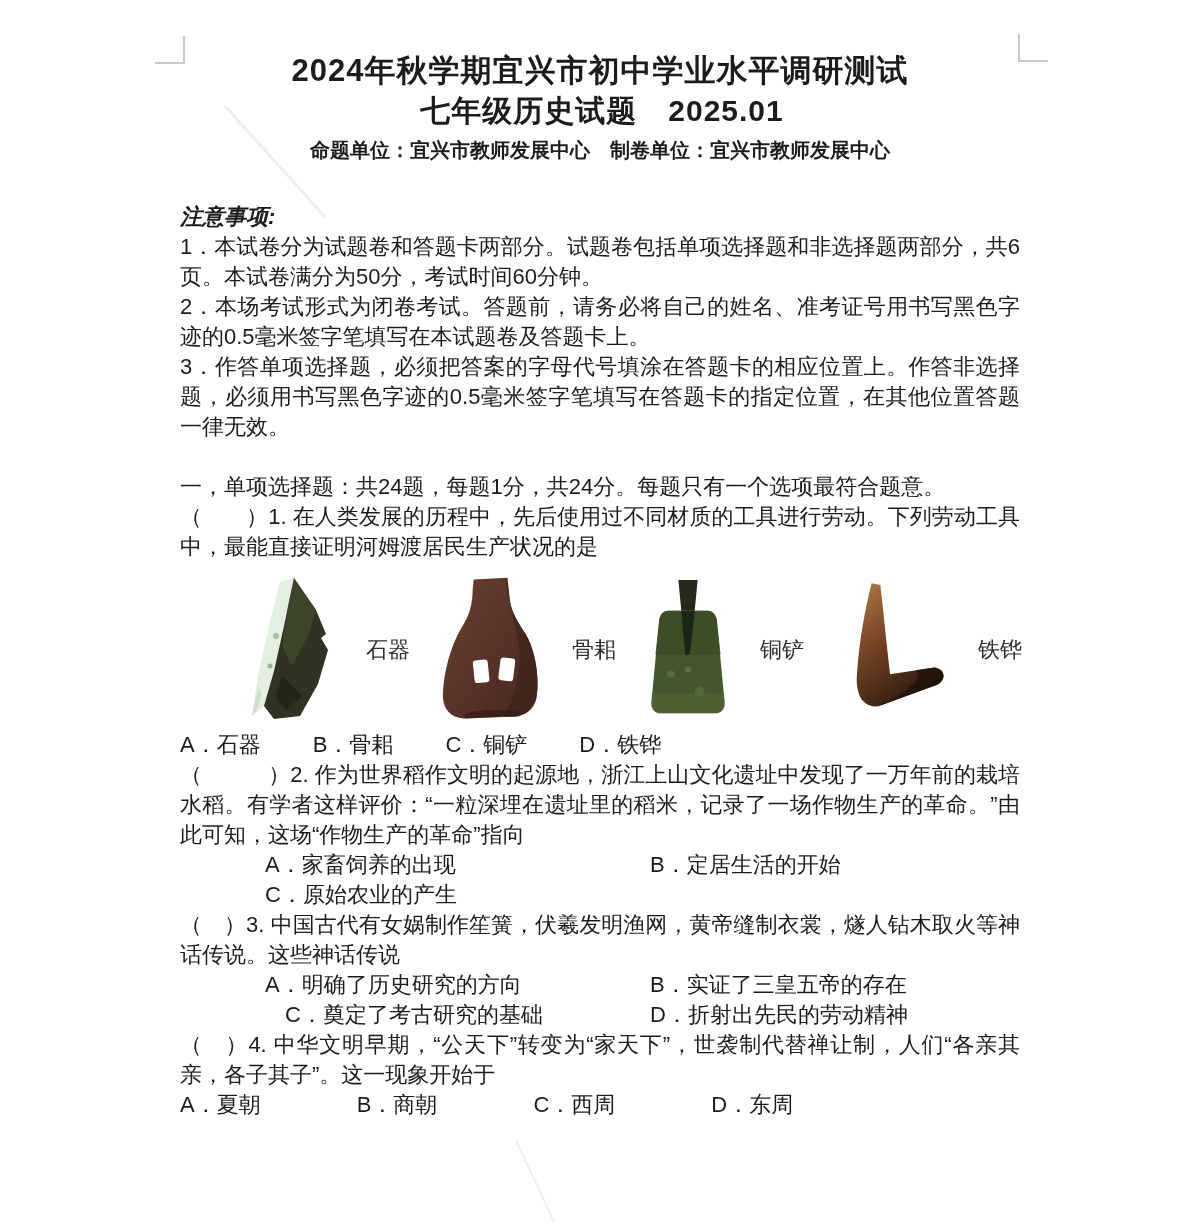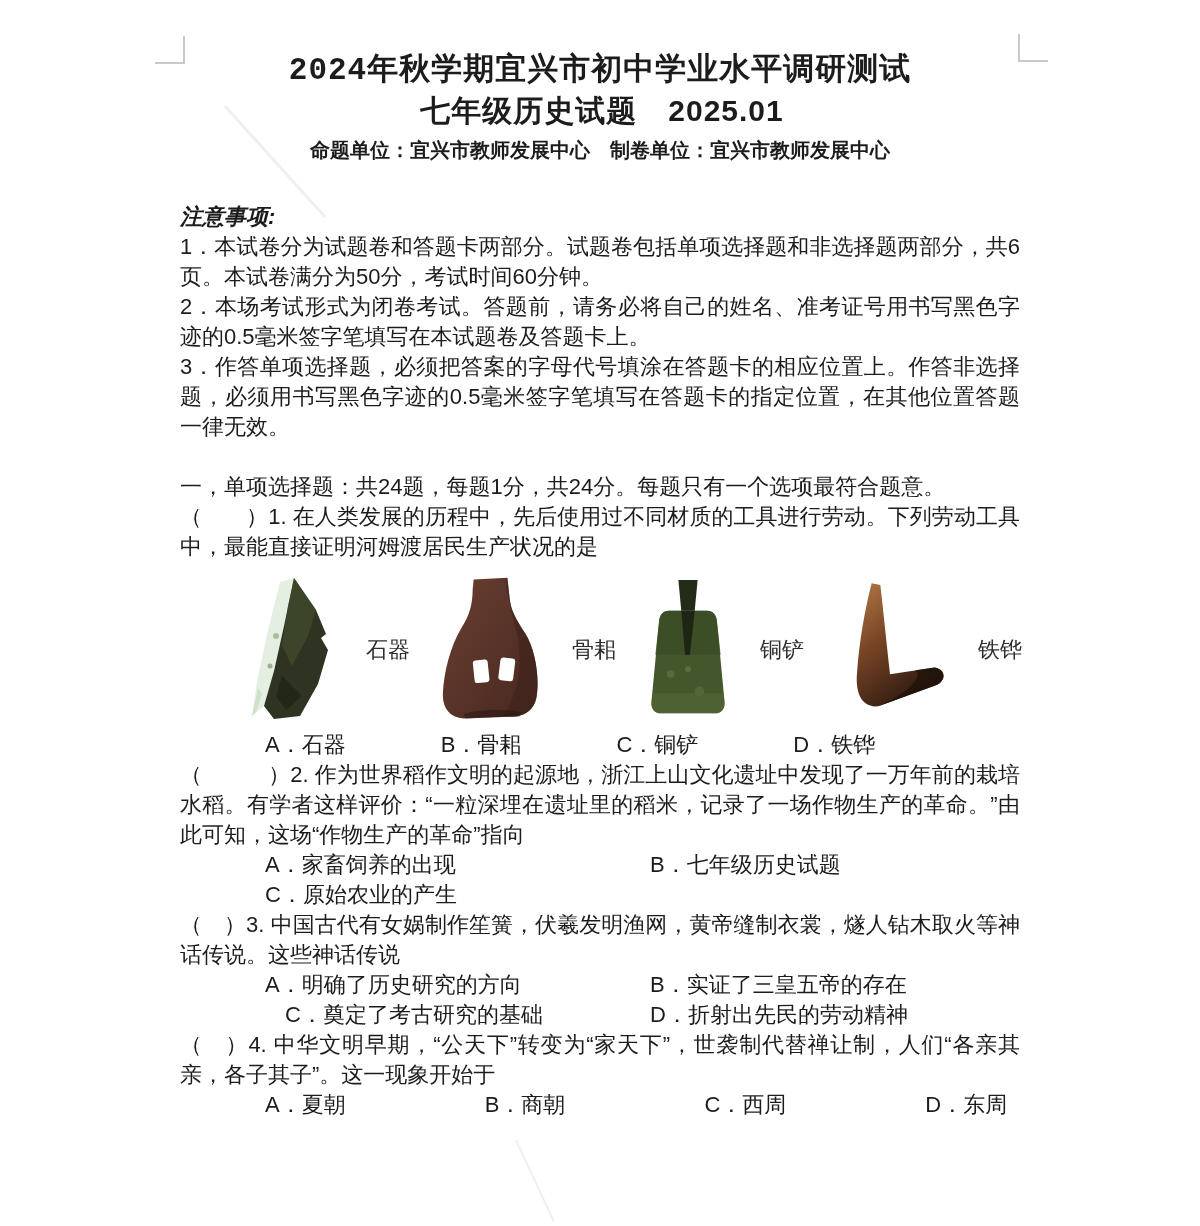--- a/index.html
+++ b/index.html
@@ -15,36 +15,36 @@
   
   .corner{position:absolute;width:28px;height:26px;}
   .corner-tl{left:155px;top:36px;border-right:2px solid #c9c9c9;border-bottom:2px solid #c9c9c9;}
   .corner-tr{left:1018px;top:34px;border-left:2px solid #c9c9c9;border-bottom:2px solid #c9c9c9;}
   
   .streak{position:absolute;background:#efefef;transform:rotate(48deg);border-radius:2px;}
   .streak-1{left:200px;top:160px;width:150px;height:3px;}
   .streak-2{left:490px;top:1180px;width:90px;height:2px;transform:rotate(65deg);}
 
   header{padding-top:52px;text-align:center;line-height:1.2;}
-  .title{font-size:31px;font-weight:bold;margin:0;letter-spacing:1px;font-family:Liberation Mono, monospace;}
+  .title{font-size:31px;font-weight:bold;margin:0;letter-spacing:1px;}
   .subtitle{font-size:30px;font-weight:bold;margin:4px 0 0 4px;letter-spacing:1px;}
   .org-line{font-size:20px;font-weight:bold;margin-top:9px;}
 
   .content{margin:0 180px;font-size:22px;line-height:30px;}
   .notice-heading{font-weight:bold;margin-top:40px;font-style:italic;}
   p.body-text{margin:0;text-align:justify;}
   .section-heading{margin:30px 0 0 0;}
   p.stem{margin:0;text-align:justify;}
 
   .figures{display:flex;align-items:center;gap:24px;margin:12px 0 4px 62px;height:152px;}
   .figure{display:flex;align-items:center;gap:24px;margin:0;}
   .figure figcaption{font-size:22px;color:#2e2e2e;white-space:nowrap;}
   .figure svg{display:block;}
 
-  .opts-row{display:flex;margin-left:85px;gap:43px;}
+  .opts-row{display:flex;}
   .opts-row .opt{margin-right:52px;white-space:nowrap;}
   .opts-row-wide .opt{margin-right:96px;}
 
   .opts-grid{display:grid;grid-template-columns:385px auto;margin-left:85px;}
   .opts-grid .opt{white-space:nowrap;}
   .opts-grid.indent-second .opt:nth-child(3){padding-left:20px;}
 </style>
 </head>
 <body>
 
@@ -139,21 +139,21 @@
     <div class="opts-row">
       <span class="opt">A．石器</span>
       <span class="opt">B．骨耜</span>
       <span class="opt">C．铜铲</span>
       <span class="opt">D．铁铧</span>
     </div>
 
     <p class="stem">（　　　）2.  作为世界稻作文明的起源地，浙江上山文化遗址中发现了一万年前的栽培水稻。有学者这样评价：“一粒深埋在遗址里的稻米，记录了一场作物生产的革命。”由此可知，这场“作物生产的革命”指向</p>
     <div class="opts-grid">
       <span class="opt">A．家畜饲养的出现</span>
-      <span class="opt">B．七年级历史试题</span>
+      <span class="opt">B．定居生活的开始</span>
       <span class="opt">C．原始农业的产生</span>
     </div>
 
     <p class="stem">（　）3. 中国古代有女娲制作笙簧，伏羲发明渔网，黄帝缝制衣裳，燧人钻木取火等神话传说。这些神话传说</p>
     <div class="opts-grid indent-second">
       <span class="opt">A．明确了历史研究的方向</span>
       <span class="opt">B．实证了三皇五帝的存在</span>
       <span class="opt">C．奠定了考古研究的基础</span>
       <span class="opt">D．折射出先民的劳动精神</span>
     </div>

